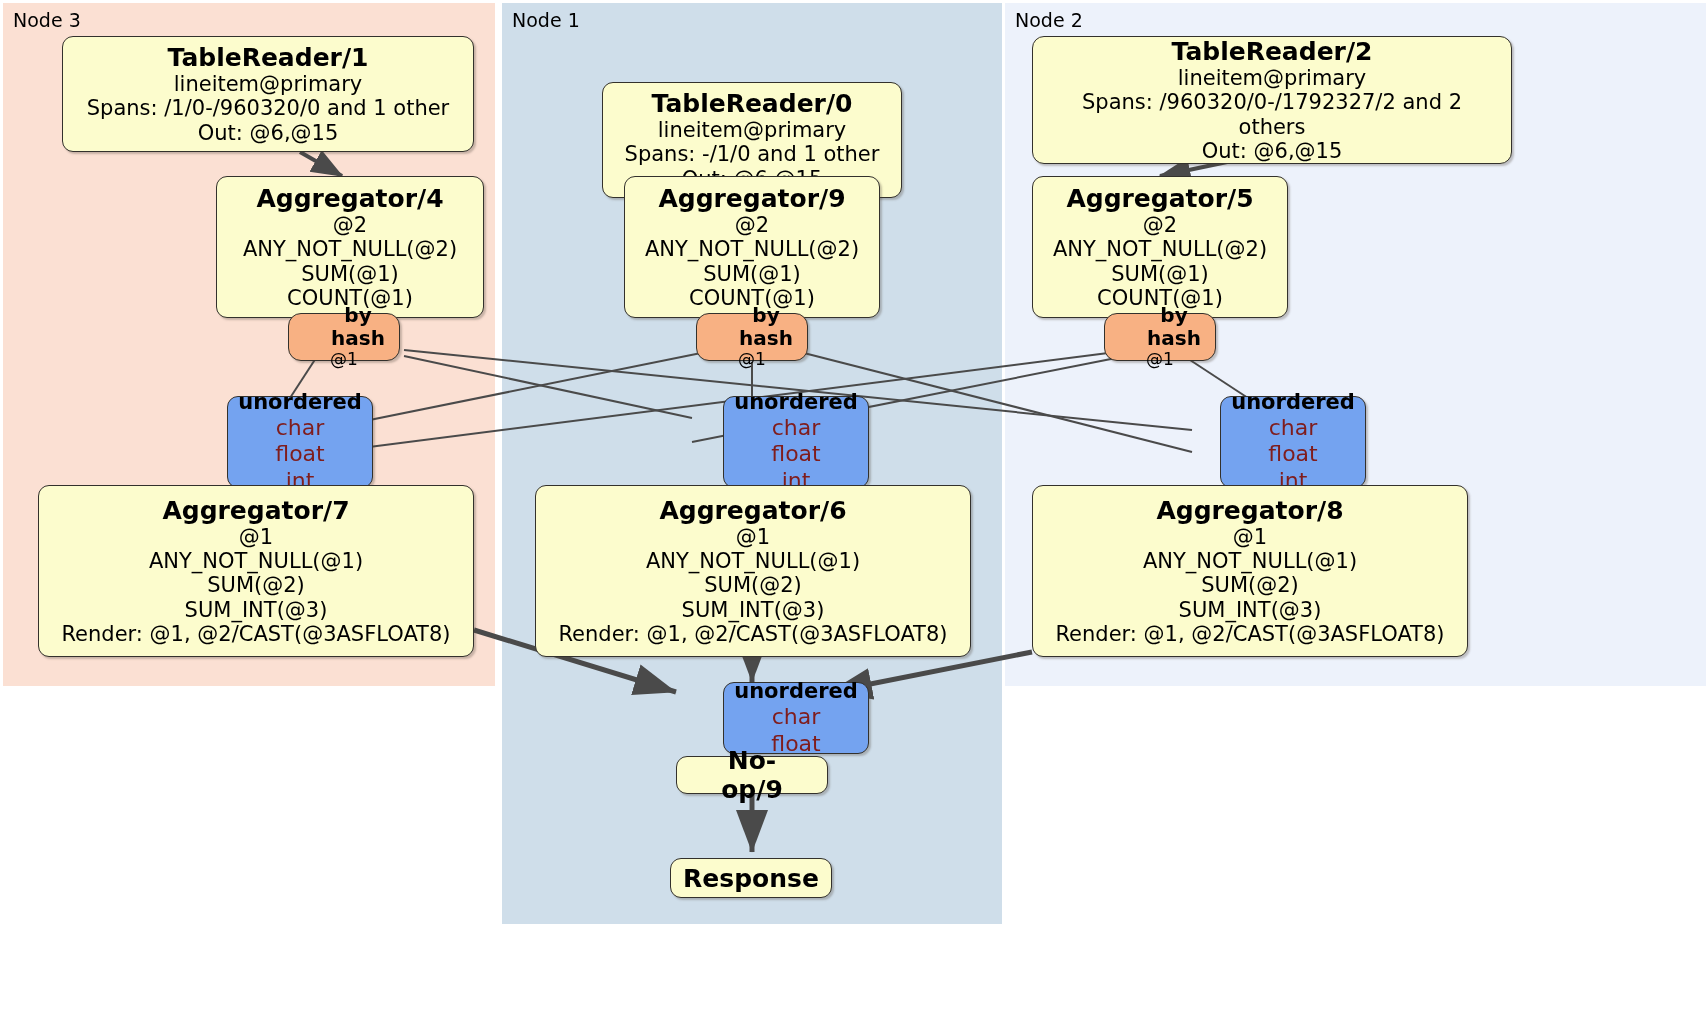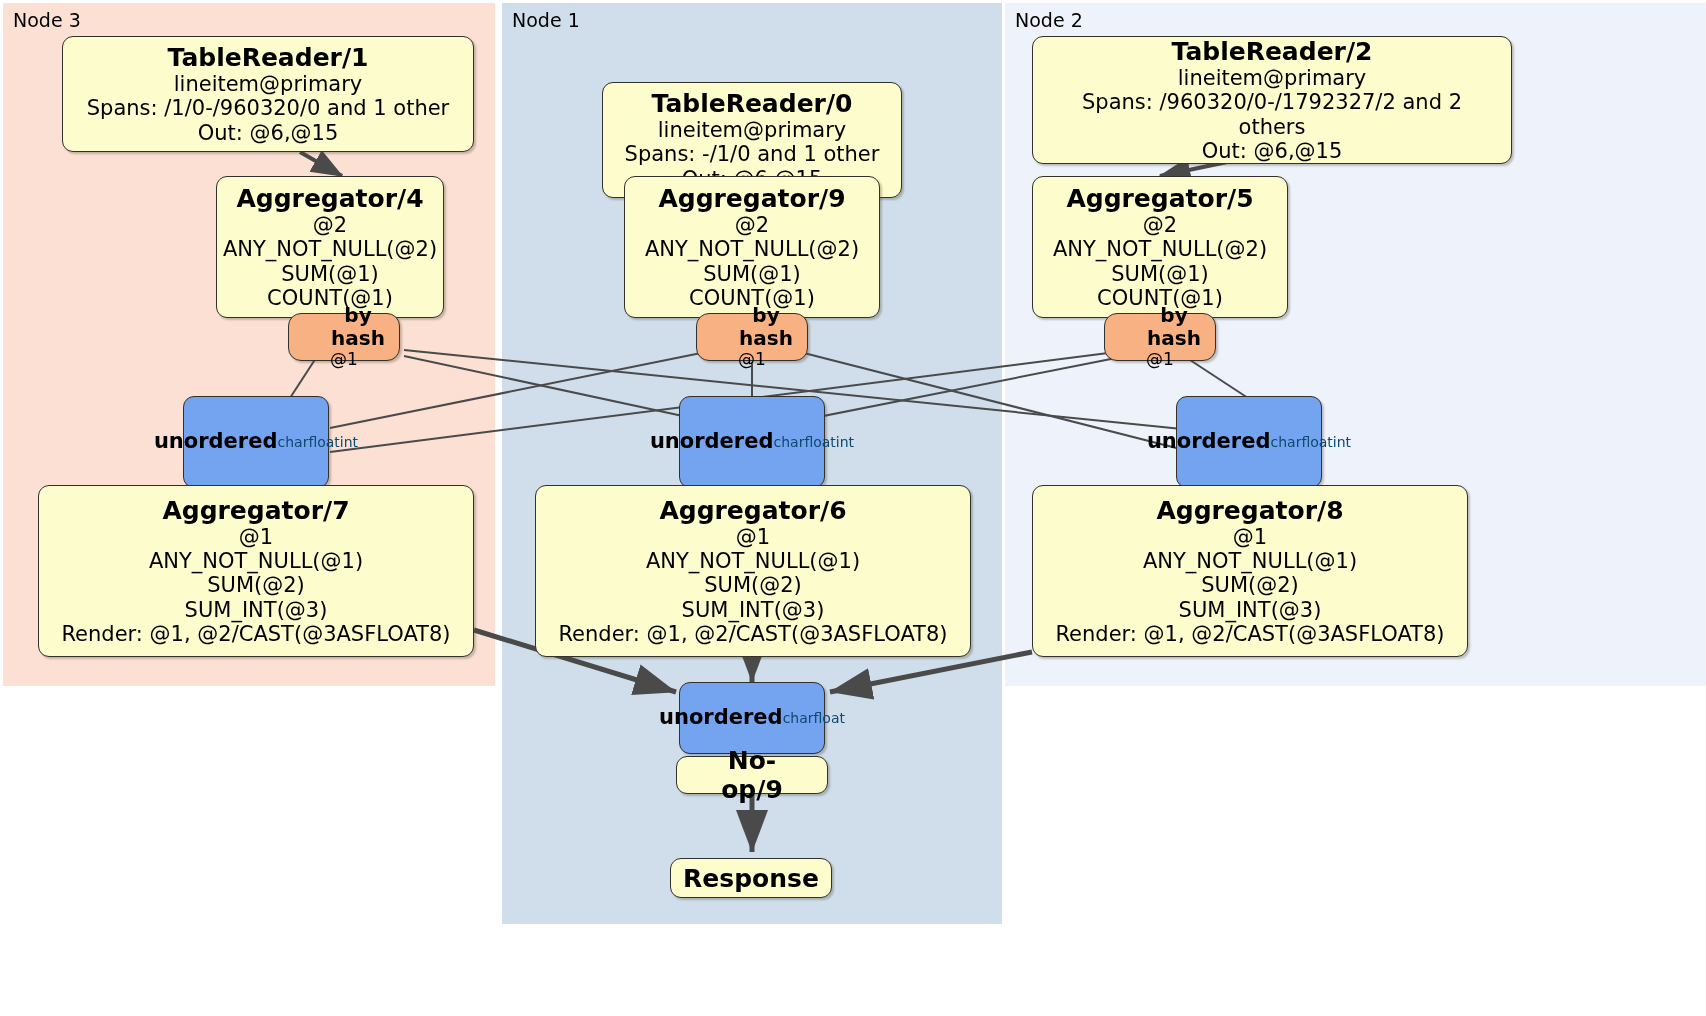--- a/index.html
+++ b/index.html
@@ -22,25 +22,25 @@
   .router{position:absolute;box-sizing:border-box;background:#F8B183;
           border:1.6px solid #33312c;border-radius:13px;
           display:flex;flex-direction:column;align-items:center;
           justify-content:center;text-align:center;
           box-shadow:2px 2px 2px rgba(80,70,60,.30);}
   .router-title{font-weight:bold;font-size:20px;line-height:1.15;color:#000;margin-left:28px;}
   .router-line{font-size:17px;line-height:1.15;color:#000;}
 
   .stream{position:absolute;box-sizing:border-box;background:#74A3F0;
           border:1.6px solid #33312c;border-radius:11px;
-          display:flex;flex-direction:row;align-items:center;
+          display:flex;flex-direction:column;align-items:center;
           justify-content:center;text-align:center;
-          box-shadow:2px 2px 2px rgba(80,70,60,.30);}
+          box-shadow:2px 2px 2px rgba(80,70,60,.30);margin-left:44px;}
   .stream-title{font-weight:bold;font-size:21px;line-height:1.2;color:#000;}
-  .stream-line{font-size:14px;line-height:1.2;color:#0c4a6e;text-align:right;}
+  .stream-line{font-size:22px;line-height:1.2;color:#7f1d1d;text-align:right;}
 
   svg.edges{position:absolute;left:0;top:0;width:1706px;height:1016px;
             pointer-events:none;}
 </style>
 </head>
 <body>
 
 <div id="canvas">
 
   <div class="panel" style="left:3px;top:3px;width:492px;height:683px;background:#FBE0D3;">
@@ -95,28 +95,28 @@
     <div class="node-line">Out: @6,@15</div>
   </div>
 
   <div class="node-box" style="left:602px;top:36px;width:300px;height:116px;margin-top:46px;">
     <div class="node-title">TableReader/0</div>
     <div class="node-line">lineitem@primary</div>
     <div class="node-line">Spans: -/1/0 and 1 other</div>
     <div class="node-line">Out: @6,@15</div>
   </div>
 
-  <div class="node-box" style="left:1032px;top:36px;width:480px;height:128px;">
+  <div class="node-box" style="left:1032px;top:36px;width:480px;height:128px;border-radius:12px;">
     <div class="node-title">TableReader/2</div>
     <div class="node-line">lineitem@primary</div>
     <div class="node-line">Spans: /960320/0-/1792327/2 and 2 others</div>
     <div class="node-line">Out: @6,@15</div>
   </div>
 
-  <div class="node-box" style="left:216px;top:176px;width:228px;height:142px;">
+  <div class="node-box" style="left:216px;top:176px;width:268px;height:142px;">
     <div class="node-title">Aggregator/4</div>
     <div class="node-line">@2</div>
     <div class="node-line">ANY_NOT_NULL(@2)</div>
     <div class="node-line">SUM(@1)</div>
     <div class="node-line">COUNT(@1)</div>
   </div>
 
   <div class="node-box" style="left:624px;top:176px;width:256px;height:142px;">
     <div class="node-title">Aggregator/9</div>
     <div class="node-line">@2</div>

